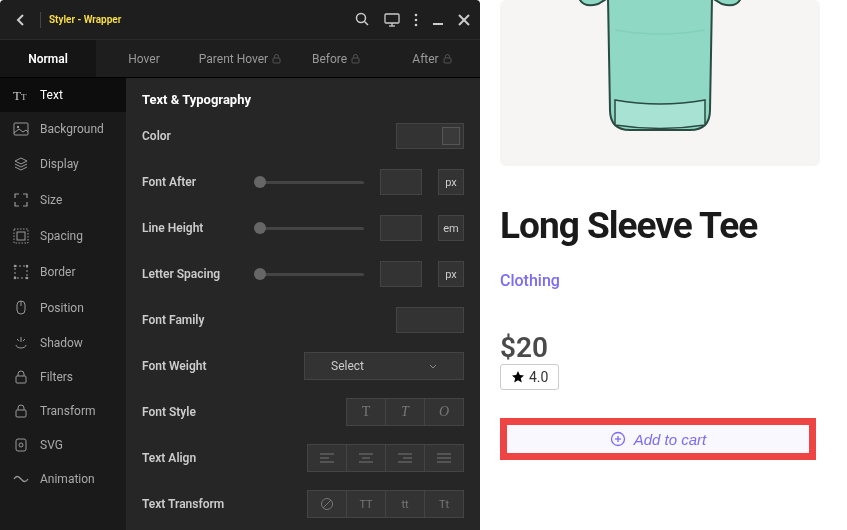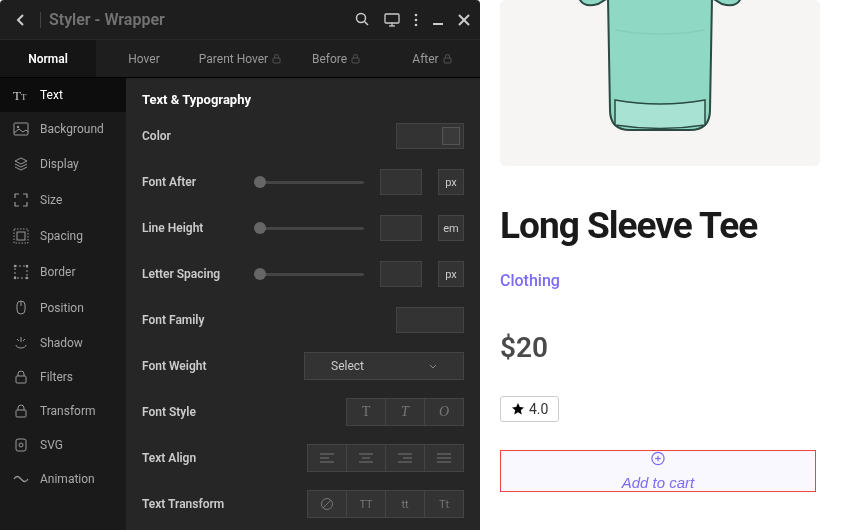--- a/index.html
+++ b/index.html
@@ -2,21 +2,21 @@
 <html><head>
 <meta charset="utf-8">
 <style>
 * { margin: 0; padding: 0; box-sizing: border-box; }
 body { font-family: -apple-system, BlinkMacSystemFont, "Segoe UI", Roboto, sans-serif; background: #fff; width: 847px; height: 530px; overflow: hidden; display: flex; }
 
 .panel { width: 480px; height: 530px; background: #1e1e1e; display: flex; flex-direction: column; border-radius: 4px; }
 .panel-header { display: flex; align-items: center; padding: 8px 10px; gap: 8px; border-bottom: 1px solid #2a2a2a; height: 40px; }
 .back-btn { color: #ccc; cursor: pointer; padding: 2px 6px; }
 .divider-v { width: 1px; height: 16px; background: #444; }
-.panel-title { color: #737373; font-size: 16px; font-weight: 600; flex: 1; }
+.panel-title { color: #fde047; font-size: 10px; font-weight: 600; flex: 1; }
 .header-icons { display: flex; gap: 14px; align-items: center; }
 .header-icon { color: #ccc; cursor: pointer; }
 
 .tabs { display: flex; background: #1e1e1e; border-bottom: 1px solid #000; height: 38px; }
 .tab { flex: 1; display: flex; align-items: center; justify-content: center; font-size: 12px; color: #999; cursor: pointer; gap: 4px; position: relative; }
 .tab.active { color: #fff; background: #151515; font-weight: 600; }
 .tab.active::after { content: ''; position: absolute; bottom: -3px; left: 50%; transform: translateX(-50%); border: 4px solid transparent; border-top-color: #151515; }
 .lock-ico { opacity: 0.5; }
 
 .panel-body { flex: 1; display: flex; overflow: hidden; }
@@ -48,22 +48,22 @@
 .btn-group .bg-btn { width: 40px; height: 28px; background: #333; border: 1px solid #444; color: #777; display: flex; align-items: center; justify-content: center; cursor: pointer; font-size: 14px; margin-left: -1px; }
 .btn-group .bg-btn:first-child { margin-left: 0; }
 
 
 .preview { flex: 1; padding: 0 20px; display: flex; flex-direction: column; }
 .product-img { width: 320px; height: 166px; background: #f7f5f4; border-radius: 6px; display: flex; align-items: flex-start; justify-content: center; overflow: hidden; }
 .tee-svg { margin-top: -70px; }
 .product-title { font-size: 37px; font-weight: 700; color: #1a1a1a; margin-top: 38px; letter-spacing: -1px; }
 .product-cat { color: #7c6bf5; font-size: 16px; margin-top: 24px; font-weight: 500; }
 .product-price { font-size: 28px; color: #4a4a4a; font-weight: 600; margin-top: 41px; }
-.rating-badge { display: inline-flex; align-items: center; gap: 4px; background: #fff; border: 1px solid #ccc; padding: 4px 10px; border-radius: 3px; font-size: 14px; margin-top: 32px; width: fit-content; color: #333; }
-.add-cart { margin-top: 28px; width: 316px; height: 42px; border: 1px solid #ef4444; background: #faf8ff; color: #7c6bf5; display: flex; align-items: center; justify-content: center; gap: 8px; font-size: 15px; font-style: italic; font-weight: 500; cursor: pointer; flex-direction: column; }
+.rating-badge { display: inline-flex; align-items: center; gap: 4px; background: #fff; border: 1px solid #ccc; padding: 4px 10px; border-radius: 3px; font-size: 14px; width: fit-content; color: #333; }
+.add-cart { margin-top: 28px; width: 316px; height: 42px; border: 7px solid #ef4444; background: #faf8ff; color: #7c6bf5; display: flex; align-items: center; justify-content: center; gap: 8px; font-size: 15px; font-style: italic; font-weight: 500; cursor: pointer; }
 
 svg { display: block; }
 </style>
 </head>
 <body>
 
 <div class="panel">
   <div class="panel-header">
     <span class="back-btn">
       <svg width="10" height="12" viewBox="0 0 10 12">

